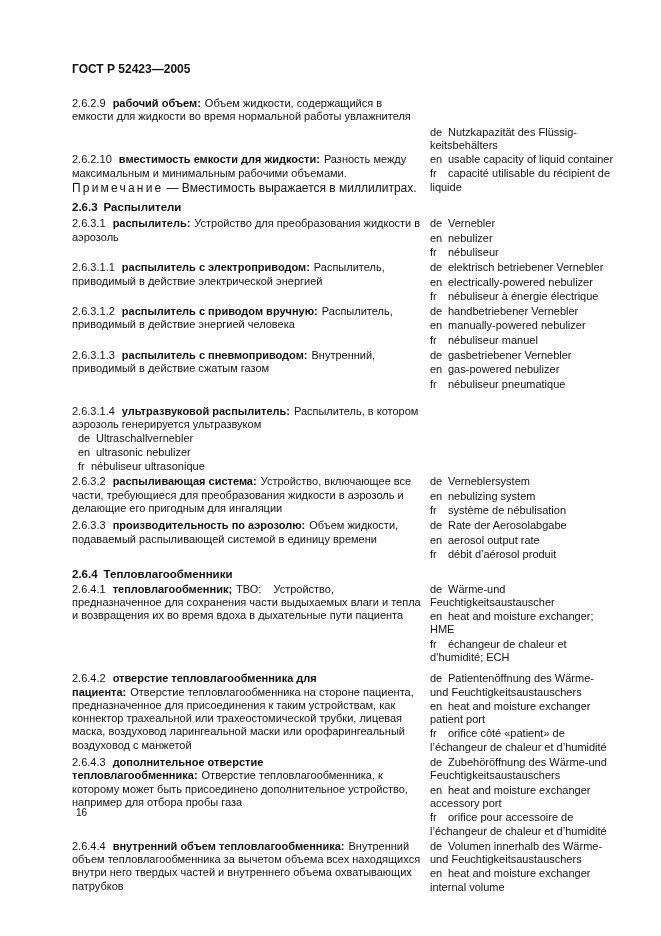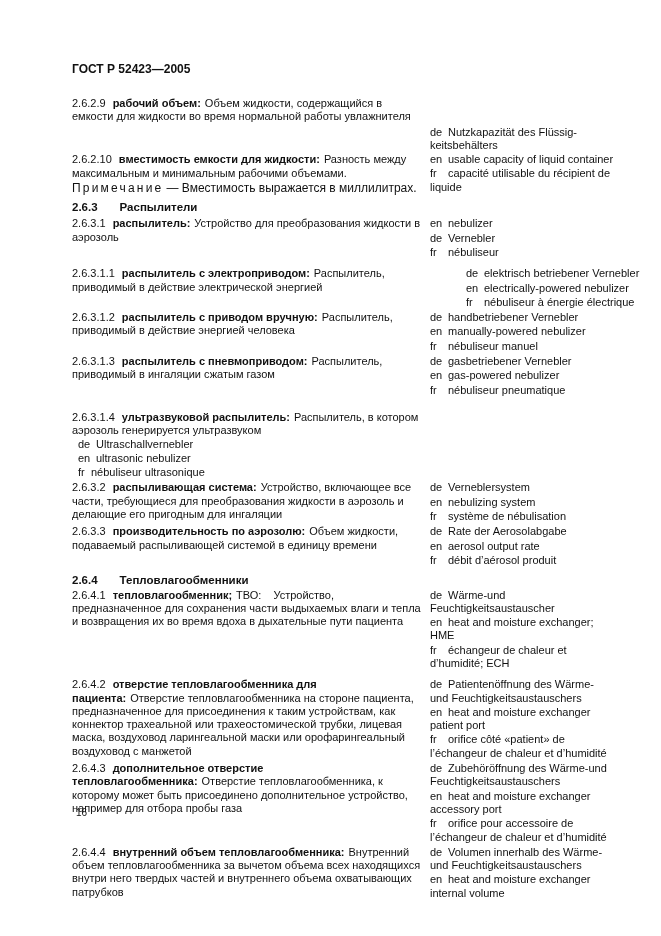--- a/index.html
+++ b/index.html
@@ -11,21 +11,21 @@
   .page { position: absolute; inset: 0; padding: 63px 36px 16px 72px; box-sizing: border-box; }
   .header { font-weight: bold; font-size: 12px; line-height: 13px; }
   #content { width: 553px; }
   .row { display: flex; align-items: flex-start; }
   .left { width: 352px; font-size: 11px; line-height: 13.3px; flex: none; }
   .right { width: 195px; margin-left: 6px; font-size: 11px; line-height: 13.3px; flex: none; }
   .num { margin-right: 7px; }
   .term { font-weight: bold; margin-right: 4px; }
   .abbr { margin-right: 12px; }
   .section-title { font-weight: bold; font-size: 11.5px; line-height: 13.3px; }
-  .section-title .num { margin-right: 22px; text-align: right; }
+  .section-title .num { margin-right: 6px; text-align: right; }
   .note { font-size: 12px; line-height: 12px; margin-top: 2px; }
   .note-label { letter-spacing: 2.2px; margin-right: 3px; }
   .trans { margin-top: 1px; }
   .trans:first-child { margin-top: 0; }
   .lang { display: inline-block; width: 18px; }
   .lang.tight { width: 13px; }
   .ttext { white-space: pre-line; }
   .pagenum { position: absolute; left: 76px; top: 807px; font-size: 10px; text-align: right; }
 </style>
 </head>
@@ -44,43 +44,43 @@
 keitsbehälters</span></div>
           <div class="trans"><span class="lang">en</span><span class="ttext">usable capacity of liquid container</span></div>
           <div class="trans"><span class="lang">fr</span><span class="ttext">capacité utilisable du récipient de
 liquide</span></div>
         </div>
       </div>
       <div class="section-title" style="margin-top: 7px;"><span class="num">2.6.3</span><span>Распылители</span></div>
       <div class="row" style="margin-top: 3px;">
         <div class="left"><span class="num">2.6.3.1</span><span class="term">распылитель:</span><span>Устройство для преобразования жидкости в аэрозоль</span></div>
         <div class="right">
+          <div class="trans"><span class="lang">de</span><span class="ttext">Vernebler</span></div>
           <div class="trans"><span class="lang">en</span><span class="ttext">nebulizer</span></div>
-          <div class="trans"><span class="lang">de</span><span class="ttext">Vernebler</span></div>
           <div class="trans"><span class="lang">fr</span><span class="ttext">nébuliseur</span></div>
         </div>
       </div>
-      <div class="row" style="margin-top: 8px; gap: 36px;">
+      <div class="row" style="margin-top: 2px;">
         <div class="left"><span class="num">2.6.3.1.1</span><span class="term">распылитель с электроприводом:</span><span>Распылитель, приводимый в действие электрической энергией</span></div>
         <div class="right">
           <div class="trans"><span class="lang">de</span><span class="ttext">elektrisch betriebener Vernebler</span></div>
           <div class="trans"><span class="lang">en</span><span class="ttext">electrically-powered nebulizer</span></div>
           <div class="trans"><span class="lang">fr</span><span class="ttext">nébuliseur à énergie électrique</span></div>
         </div>
       </div>
       <div class="row" style="margin-top: 2px;">
         <div class="left"><span class="num">2.6.3.1.2</span><span class="term">распылитель с приводом вручную:</span><span>Распылитель, приводимый в действие энергией человека</span></div>
         <div class="right">
           <div class="trans"><span class="lang">de</span><span class="ttext">handbetriebener Vernebler</span></div>
           <div class="trans"><span class="lang">en</span><span class="ttext">manually-powered nebulizer</span></div>
           <div class="trans"><span class="lang">fr</span><span class="ttext">nébuliseur manuel</span></div>
         </div>
       </div>
       <div class="row" style="margin-top: 2px;">
-        <div class="left"><span class="num">2.6.3.1.3</span><span class="term">распылитель с пневмоприводом:</span><span>Распылитель, приводимый в ингаляции сжатым газом</span></div>
+        <div class="left"><span class="num">2.6.3.1.3</span><span class="term">распылитель с пневмоприводом:</span><span>Внутренний, приводимый в действие сжатым газом</span></div>
         <div class="right">
           <div class="trans"><span class="lang">de</span><span class="ttext">gasbetriebener Vernebler</span></div>
           <div class="trans"><span class="lang">en</span><span class="ttext">gas-powered nebulizer</span></div>
           <div class="trans"><span class="lang">fr</span><span class="ttext">nébuliseur pneumatique</span></div>
         </div>
       </div>
       <div class="row" style="margin-top: 14px; flex-direction: column;">
         <div class="left"><span class="num">2.6.3.1.4</span><span class="term">ультразвуковой распылитель:</span><span>Распылитель, в котором аэрозоль генерируется ультразвуком</span></div>
         <div class="right">
           <div class="trans"><span class="lang">de</span><span class="ttext">Ultraschallvernebler</span></div>

